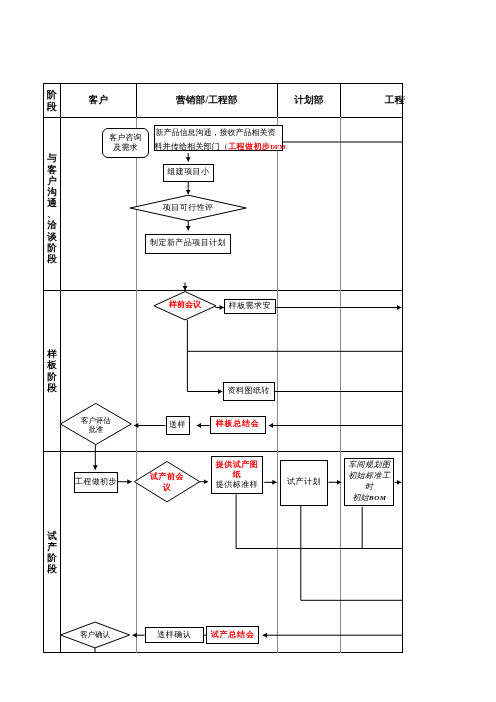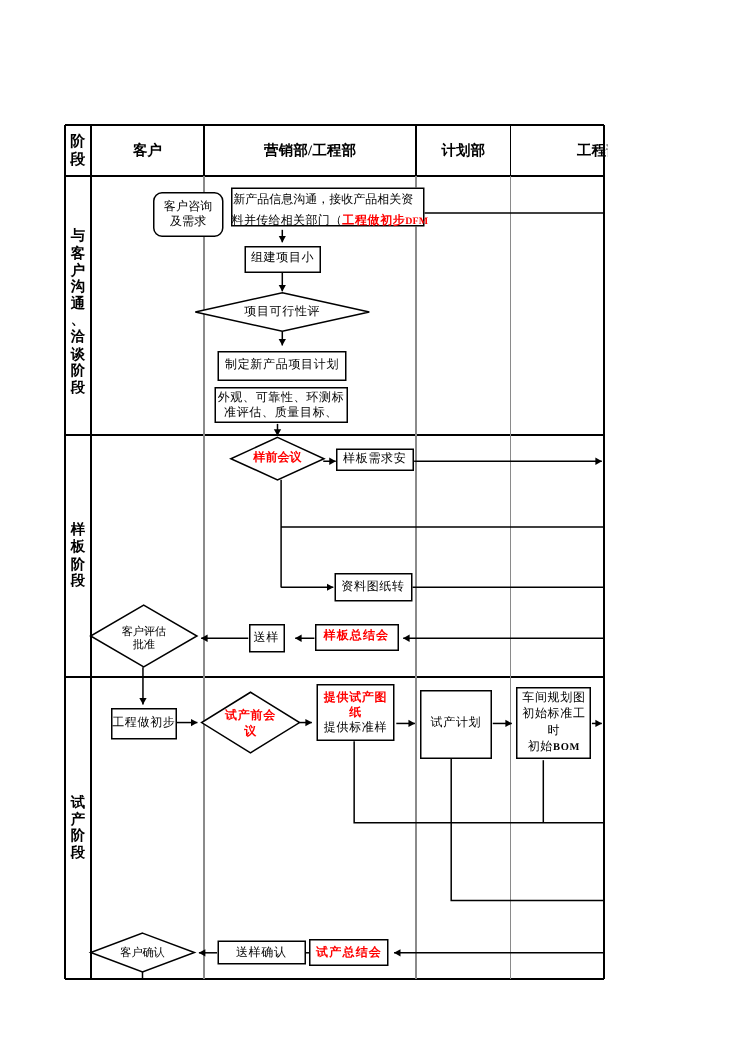--- a/index.html
+++ b/index.html
@@ -126,22 +126,20 @@
     <div style="position:absolute;left:0.5px;top:0.5px;white-space:pre;">新产品信息沟通，接收产品相关资</div>
     <div style="position:absolute;left:-0.6px;top:14.5px;white-space:pre;"><span style="letter-spacing:0.2px;">料并传给相关部门（</span><span class="red" style="letter-spacing:0.4px;">工程做初步</span><span class="red" style="font-size:6.6px;letter-spacing:0.1px;">DFM</span></div>
   </div>
 
   <div class="node rect" style="left:162.9px;top:164.1px;width:51.0px;height:17.6px;">组建项目小</div>
 
   <div class="node plain" style="left:152.2px;top:201.0px;width:72.0px;height:14.0px;">项目可行性评</div>
 
   <div class="node rect" style="left:144.8px;top:233.5px;width:86.5px;height:20.2px;">制定新产品项目计划</div>
 
-  <div class="node rect" style="left:142.6px;top:258.0px;width:89.5px;height:23.8px;line-height:9.5px;">外观、可靠性、环测标
-准评估、质量目标、</div>
 
   <div class="node plain red" style="left:154.5px;top:299.3px;width:61.0px;height:13.0px;letter-spacing:0.05px;">样前会议</div>
 
   <div class="node rect" style="left:223.6px;top:298.6px;width:52.5px;height:15.4px;">样板需求安</div>
 
   <div class="node rect" style="left:222.7px;top:382.3px;width:52.0px;height:18.6px;">资料图纸转</div>
 
   <div class="node plain" style="left:68.0px;top:415.8px;width:55.6px;height:19.2px;font-size:7.5px;letter-spacing:-0.15px;line-height:9.7px;">客户评估
 批准</div>
 
@@ -154,21 +152,21 @@
   <div class="node plain red" style="left:141.7px;top:472.2px;width:50.6px;height:20.8px;line-height:10.4px;">试产前会
 议</div>
 
   <div class="node rect" style="left:210.9px;top:456.3px;width:52.2px;height:37.4px;line-height:9.8px;">
     <span class="red" style="white-space:normal;display:block;width:43px;">提供试产图纸</span>
     <span>提供标准样</span>
   </div>
 
   <div class="node rect" style="left:279.6px;top:459.7px;width:48.7px;height:46.1px;">试产计划</div>
 
-  <div class="node rect" style="left:344.2px;top:458.4px;width:50.2px;height:47.8px;line-height:10.9px;white-space:normal;">
+  <div class="node rect" style="left:344.2px;top:458.4px;width:50.2px;height:47.8px;line-height:10.9px;white-space:normal;font-style:italic;">
     <span>车间规划图</span>
     <span style="display:block;width:43.5px;">初始标准工时</span>
     <span style="white-space:pre;"><span>初始</span><span style="font-size:7px;font-weight:bold;">BOM</span></span>
   </div>
 
   <div class="node plain" style="left:67.0px;top:629.0px;width:56.0px;height:12.0px;font-size:7.5px;letter-spacing:-0.1px;">客户确认</div>
 
   <div class="node rect" style="left:144.7px;top:627.0px;width:59px;height:16.2px;">送样确认</div>
 
   <div class="node rect red" style="left:206.1px;top:626.3px;width:53.2px;height:18.2px;letter-spacing:0.8px;">试产总结会</div>

